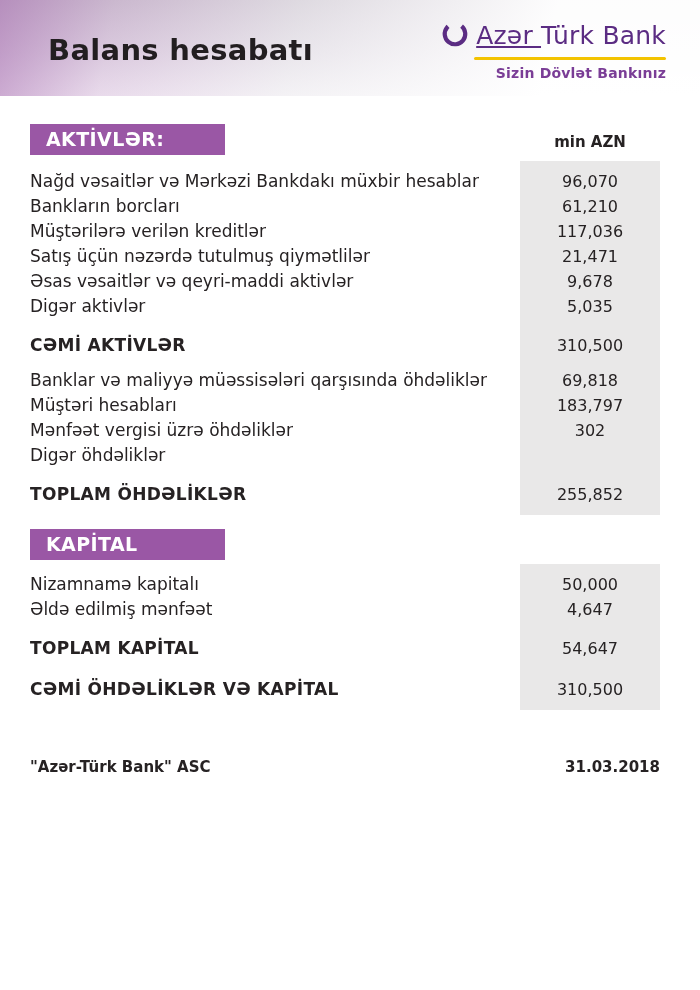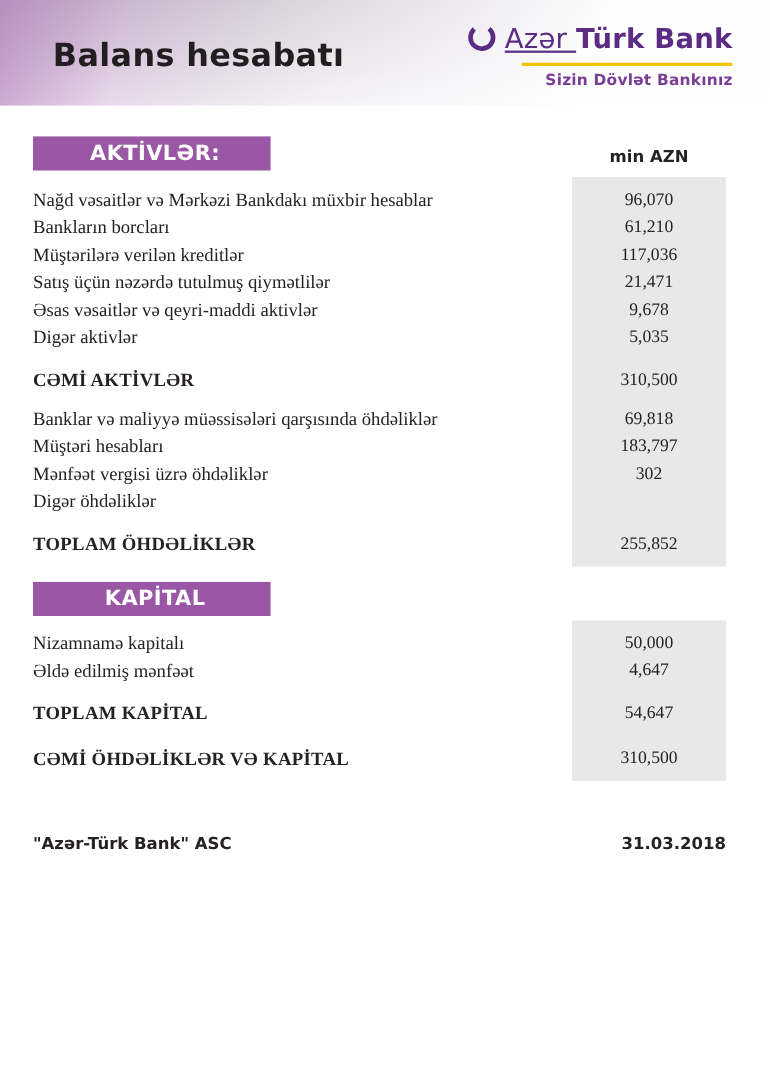--- a/index.html
+++ b/index.html
@@ -22,47 +22,47 @@
     padding:4px 34px 0 36px;
     background:
       linear-gradient(100deg, rgba(154,87,165,0.55) 0%, rgba(154,87,165,0.22) 16%, rgba(230,226,233,0.45) 42%, rgba(255,255,255,0.95) 78%),
       linear-gradient(180deg,#d8d3da 0%,#ece9ee 55%,#ffffff 100%);
   }
   .title{margin:12px;font-size:29px;font-weight:bold;letter-spacing:0.3px;color:#221e20;}
   .logo-block{text-align:right;}
   .logo-row{display:flex;align-items:center;justify-content:flex-end;gap:7px;}
   .logo-text{font-size:25px;color:var(--logo-purple);letter-spacing:0.2px;white-space:nowrap;}
   .logo-light{font-weight:normal;text-decoration:underline;}
-  .logo-bold{font-weight:bold;}
+  .logo-bold{font-weight:normal;}
   .logo-underline{height:3px;width:192px;background:var(--yellow);margin:5px 0 5px auto;border-radius:2px;}
   .tagline{font-size:14px;font-weight:bold;color:var(--tagline-purple);letter-spacing:0.2px;}
   
   .main{padding:0 40px 0 30px;}
   .section-header{display:flex;align-items:flex-end;}
   .sh-1{margin-top:28px;}
   .sh-2{margin-top:40px;}
   .sh-3{margin-top:22px;}
   .banner{
     background:var(--purple);color:#ffffff;font-weight:bold;font-size:19px;
     letter-spacing:0.4px;padding:5px 10px 6px 16px;line-height:20px;
   }
-  .w-sm{width:216px;text-align:center;}
+  .w-sm{width:195px;}
   .w-lg{width:318px;}
   .flex-spacer{flex:1;}
   .unit{width:140px;text-align:center;font-weight:bold;font-size:15px;padding-bottom:4px;}
   .subheading{font-weight:bold;font-size:17px;margin-top:14px;line-height:25px;letter-spacing:0.2px;}
   
   .rows{position:relative;}
   .rows.grayed::before{
     content:"";position:absolute;top:-8px;bottom:-8px;right:0;width:140px;background:var(--gray);
   }
   .r-1{margin-top:14px;}
   .r-2{margin-top:10px;}
   .r-3{margin-top:12px;}
-  .row{display:flex;position:relative;font-family:Liberation Serif, serif;}
+  .row{display:flex;position:relative;}
   .row-label{flex:1;font-size:17px;line-height:25px;padding-right:14px;}
   .row-value{width:140px;display:flex;align-items:center;justify-content:center;font-size:16px;line-height:25px;}
   .row.total .row-label{font-weight:bold;letter-spacing:0.3px;}
   .spacer{height:14px;}
   .spacer-lg{height:16px;}
   
   .footer{
     display:flex;justify-content:space-between;align-items:center;
     margin-top:56px;padding:0 40px 0 30px;font-size:15px;font-weight:bold;
   }

